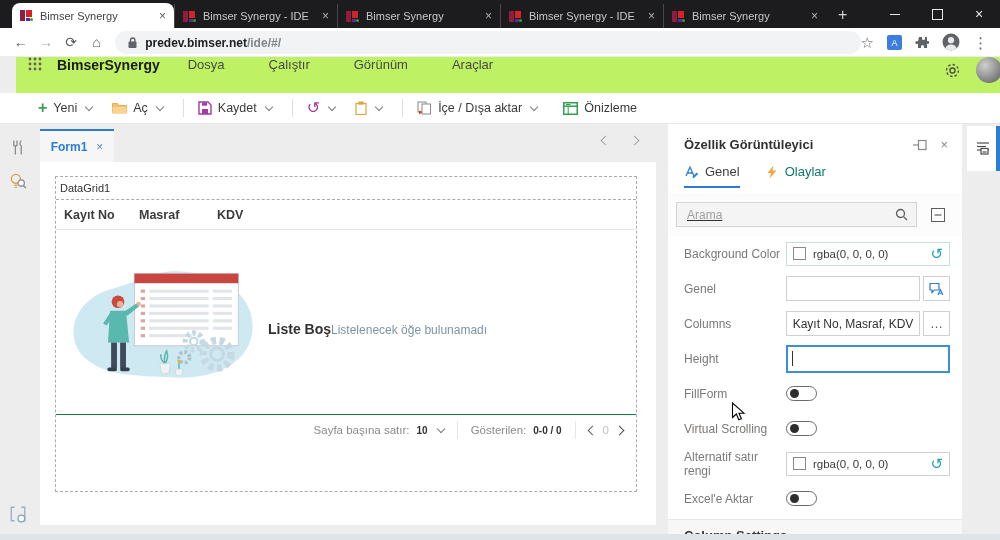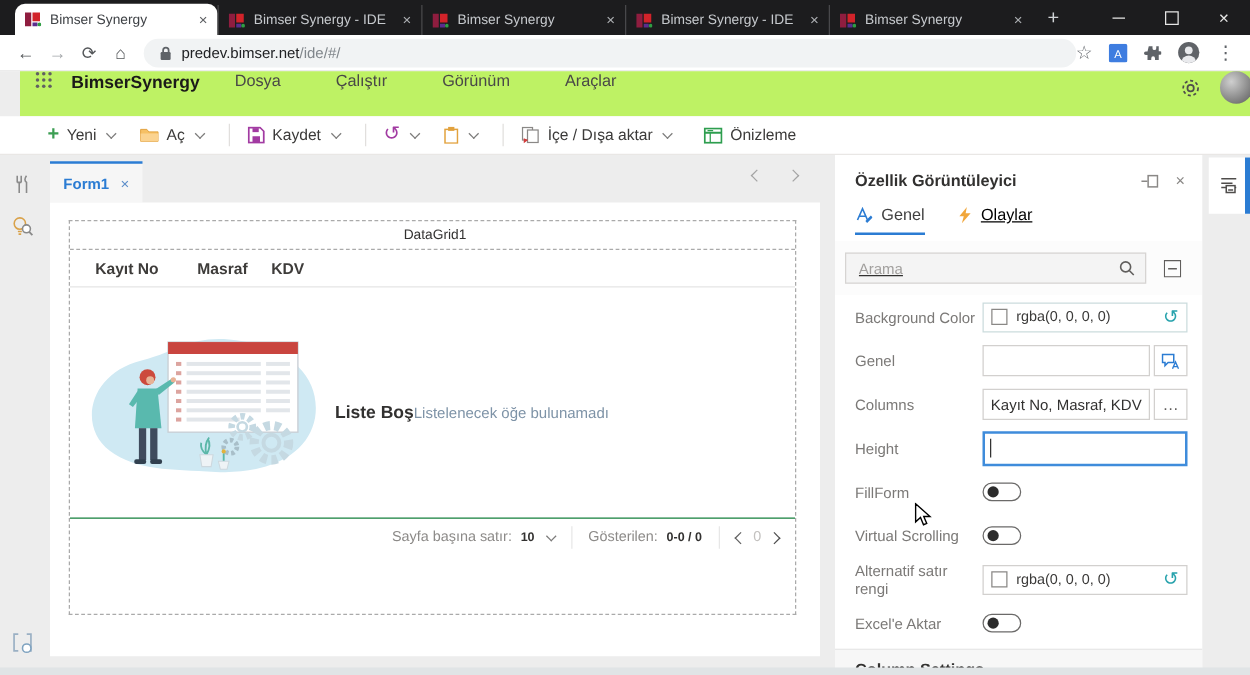--- a/index.html
+++ b/index.html
@@ -18,21 +18,21 @@
   .winbtn{width:42px;height:28px;display:flex;align-items:center;justify-content:center;}
   .min-glyph{width:10px;height:1px;background:#e6e6e6;}
   .max-glyph{width:9px;height:9px;border:1px solid #e6e6e6;}
   .close-glyph{color:#e6e6e6;font-size:14px;line-height:1;}
   
   .addressbar{position:absolute;left:0;top:28px;width:1000px;height:29px;background:#fff;
               border-bottom:1px solid #ececec;display:flex;align-items:center;padding:0 8px;box-sizing:border-box;}
   .nav-ic{width:26px;text-align:center;font-size:14px;color:#54575a;}
   .nav-ic.fwd{color:#a6a9ac;}
   .urlpill{width:766px;height:23px;background:#f1f3f4;border-radius:12px;display:flex;align-items:center;
-           gap:7px;padding:0 12px;box-sizing:border-box;margin-left:6px;}
+           gap:7px;padding:0 12px;box-sizing:border-box;margin-left:6px;font-weight:bold;}
   .urlhost{font-size:12px;color:#202124;}
   .urlpath{font-size:12px;color:#80868b;}
   .addr-right{margin-left:auto;display:flex;align-items:center;gap:13px;padding-right:4px;}
   .addr-ic{font-size:15px;color:#5f6368;line-height:1;}
   
   .appheader{position:absolute;left:16px;top:57px;width:1000px;height:36px;background:#bef264;display:flex;align-items:flex-start;}
   .waffle{margin:0 15px 0 12px;display:flex;}
   .brand{font-size:14px;font-weight:bold;color:#1b1a19;margin-right:28px;}
   .menu{display:flex;gap:44px;font-size:13px;color:#494847;}
   .header-right{margin-left:auto;display:flex;align-items:center;gap:15px;padding-right:14px;}
@@ -50,21 +50,21 @@
   .railicon{position:absolute;left:9px;}
   
   .formtab{position:absolute;left:40px;top:129px;width:74px;height:33px;background:#f6f6f6;border-top:2px solid #2b7cd3;
            box-sizing:border-box;display:flex;align-items:center;justify-content:center;gap:9px;
            font-size:12px;font-weight:bold;color:#2b7cd3;}
   .formtab .tclose{font-weight:normal;color:#5b8dc9;font-size:12px;}
   .ftchevrons{position:absolute;left:602px;top:137px;display:flex;gap:22px;align-items:center;}
   .pchev{width:6px;height:6px;border-left:1.4px solid #a3a3a3;border-bottom:1.4px solid #a3a3a3;display:inline-block;}
   .pchev.left{transform:rotate(45deg);}
   .pchev.right{transform:rotate(225deg);}
-  .canvas{position:absolute;left:40px;top:162px;width:616px;height:363px;background:#fff;text-align:center;}
+  .canvas{position:absolute;left:40px;top:162px;width:616px;height:363px;background:#fff;}
   .dashed{position:absolute;left:15px;top:14px;width:582px;height:316px;border:1px dashed #aaa;
           box-sizing:border-box;display:flex;flex-direction:column;}
   .dg-label{height:22px;line-height:22px;padding-left:4px;font-size:11px;color:#323130;border-bottom:1px dashed #aaa;}
   .dg-header{height:29px;display:flex;align-items:center;border-bottom:1px solid #e5e5e5;
              font-size:12.5px;font-weight:bold;color:#3e3c3a;}
   .dg-col1{padding-left:8px;width:75px;}
   .dg-col2{width:78px;}
   .empty{flex:1;display:flex;flex-direction:row;align-items:center;padding-top:4px;}
   .empty-title{font-size:14px;font-weight:bold;color:#323130;margin-top:9px;}
   .empty-sub{font-size:12px;color:#7e93a7;margin-top:11px;}
@@ -78,21 +78,21 @@
   .pnav .pchev.right{border-color:#4d4d4d;}
   .filler{height:46px;}
   
   .rpanel{position:absolute;left:668px;top:124px;width:294px;height:416px;background:#fff;overflow:hidden;}
   .rp-head{display:flex;align-items:center;padding:13px 14px 4px 16px;}
   .rp-title{font-size:13px;font-weight:bold;color:#323130;flex:1;}
   .rp-hicon{margin-left:13px;display:flex;align-items:center;color:#8a8886;font-size:13px;line-height:1;}
   .rp-tabs{display:flex;align-items:flex-end;gap:26px;padding:8px 16px 0;}
   .rtab{display:flex;gap:7px;align-items:center;font-size:13px;padding-bottom:7px;}
   .rtab.active{color:#404040;border-bottom:2px solid #2b7cd3;}
-  .rtab.inactive{color:#000000;border-bottom:2px solid transparent;text-decoration:underline;}
+  .rtab.inactive{color:#0f766e;border-bottom:2px solid transparent;}
   .searchband{margin-top:5px;padding:9px 12px 9px 8px;display:flex;align-items:center;gap:9px;background:#fcfcfc;}
   .searchbox{flex:1;height:25px;background:#f4f4f4;border:1px solid #d6d4d2;display:flex;align-items:center;
              padding:0 8px;box-sizing:border-box;}
   .searchbox input{border:none;background:transparent;outline:none;flex:1;font-size:12px;color:#323130;
                    font-family:"Liberation Sans",sans-serif;text-decoration:underline;}
   .searchbox input::placeholder{color:#a19f9d;}
   .collapsebtn{width:24px;height:24px;display:flex;align-items:center;justify-content:center;}
   .prow{display:flex;align-items:center;height:35px;padding:0 12px 0 16px;}
   .plabel{flex:0 0 102px;font-size:12px;color:#7b7977;}
   .pctrl{flex:1;display:flex;align-items:flex-start;}

